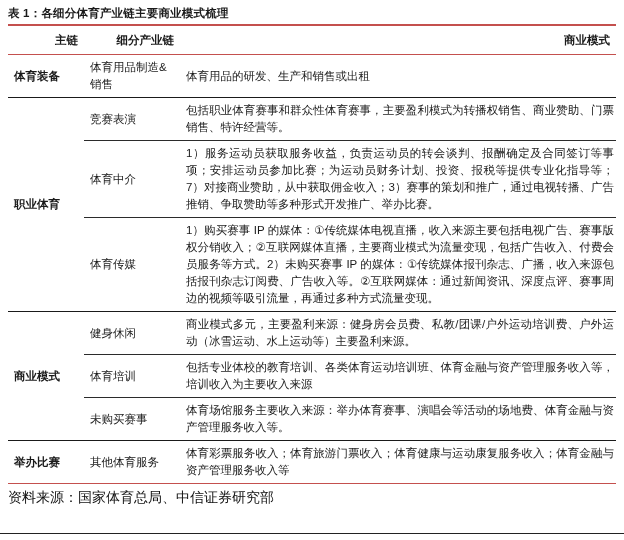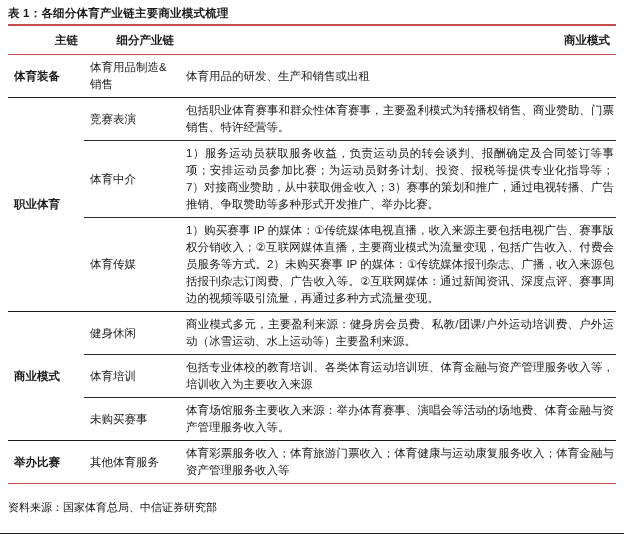--- a/index.html
+++ b/index.html
@@ -42,23 +42,23 @@
     line-height: 17px;
     vertical-align: middle;
     padding: 4px 4px 4px 6px;
   }
   td.col-main { white-space: nowrap; font-weight: bold; }
   td.col-sub  { padding-right: 8px; margin-left: 17px; }
   td.col-model { text-align: justify; padding-right: 2px; }
   tbody tr.section-start:not(:first-child) td { border-top: 1px solid #1a1a1a; }
   tbody tr.sub-row td { border-top: 1px solid #2b2b2b; }
   .source-line {
-    font-size: 11px;
+    font-size: 14px;
     line-height: 14px;
-    margin-top: 16px;
+    margin-top: 6px;
     padding-left: 0px;
     color: #111;
   }
   .page-rule {
     position: absolute;
     left: 0;
     right: 0;
     bottom: 6px;
     border-top: 1.2px solid #222;
   }

